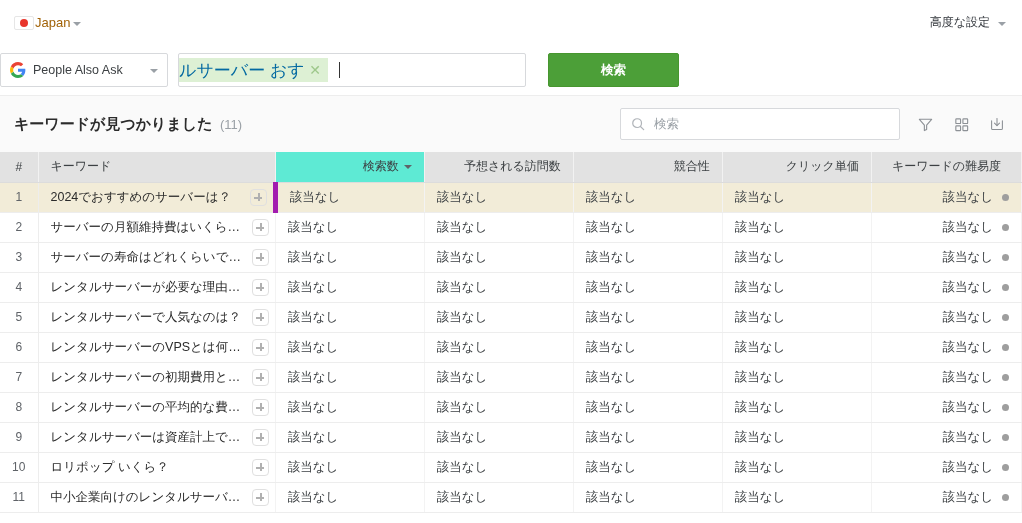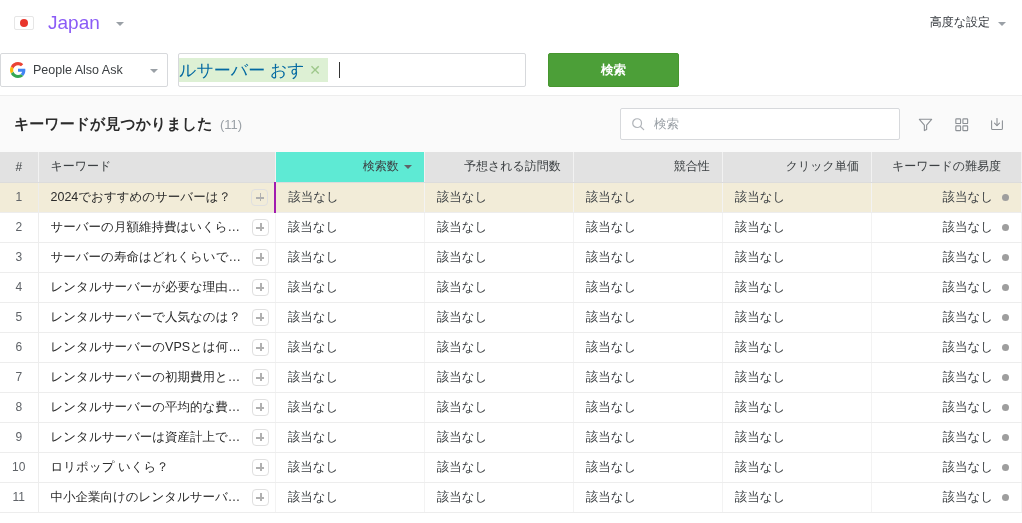--- a/index.html
+++ b/index.html
@@ -19,24 +19,24 @@
     height: 45px;
     display: flex;
     align-items: center;
     justify-content: space-between;
     padding: 0 16px 0 14px;
     background: #fff;
   }
   .country {
     display: flex;
     align-items: center;
-    gap: 14px;
+    gap: 1px;
     cursor: pointer;
-    font-size: 19px;
-    color: #8b5cf6;
+    font-size: 13px;
+    color: #a16207;
   }
   .flag {
     width: 20px; height: 14px;
     background: #ffffff;
     border: 1px solid #e6e6e6;
     border-radius: 2px;
     position: relative;
     display: inline-block;
   }
   .flag::after {
@@ -238,21 +238,21 @@
     content: ""; position: absolute; background: #b0b0b0;
   }
   .plus-btn::before { left: 3.5px; right: 3.5px; top: 7.5px; height: 1.5px; }
   .plus-btn::after  { top: 3.5px; bottom: 3.5px; left: 7.5px; width: 1.5px; }
   tbody td.dat { text-align: left; color: #a6a6a6; }
   tbody td.last { border-right: none; }
   .last-inner { display: flex; align-items: center; justify-content: flex-end; gap: 9px; }
   .dot { width: 7px; height: 7px; border-radius: 50%; background: #9e9e9e; flex: none; }
   tr.highlight td { background: #f2ecd8; }
   tr.highlight td.num { background: #f2ecd8; }
-  tr.highlight td.kwcell { border-right: 2px solid #a21caf; }
+  tr.highlight td.kwcell { border-right: 5px solid #a21caf; }
   tr.highlight td { border-right-color: #e8e1ca; }
   .sort-caret {
     display: inline-block;
     width: 0; height: 0;
     border-left: 4px solid transparent;
     border-right: 4px solid transparent;
     border-top: 4px solid #5f6368;
     margin-left: 5px;
     position: relative; top: -1px;
   }

